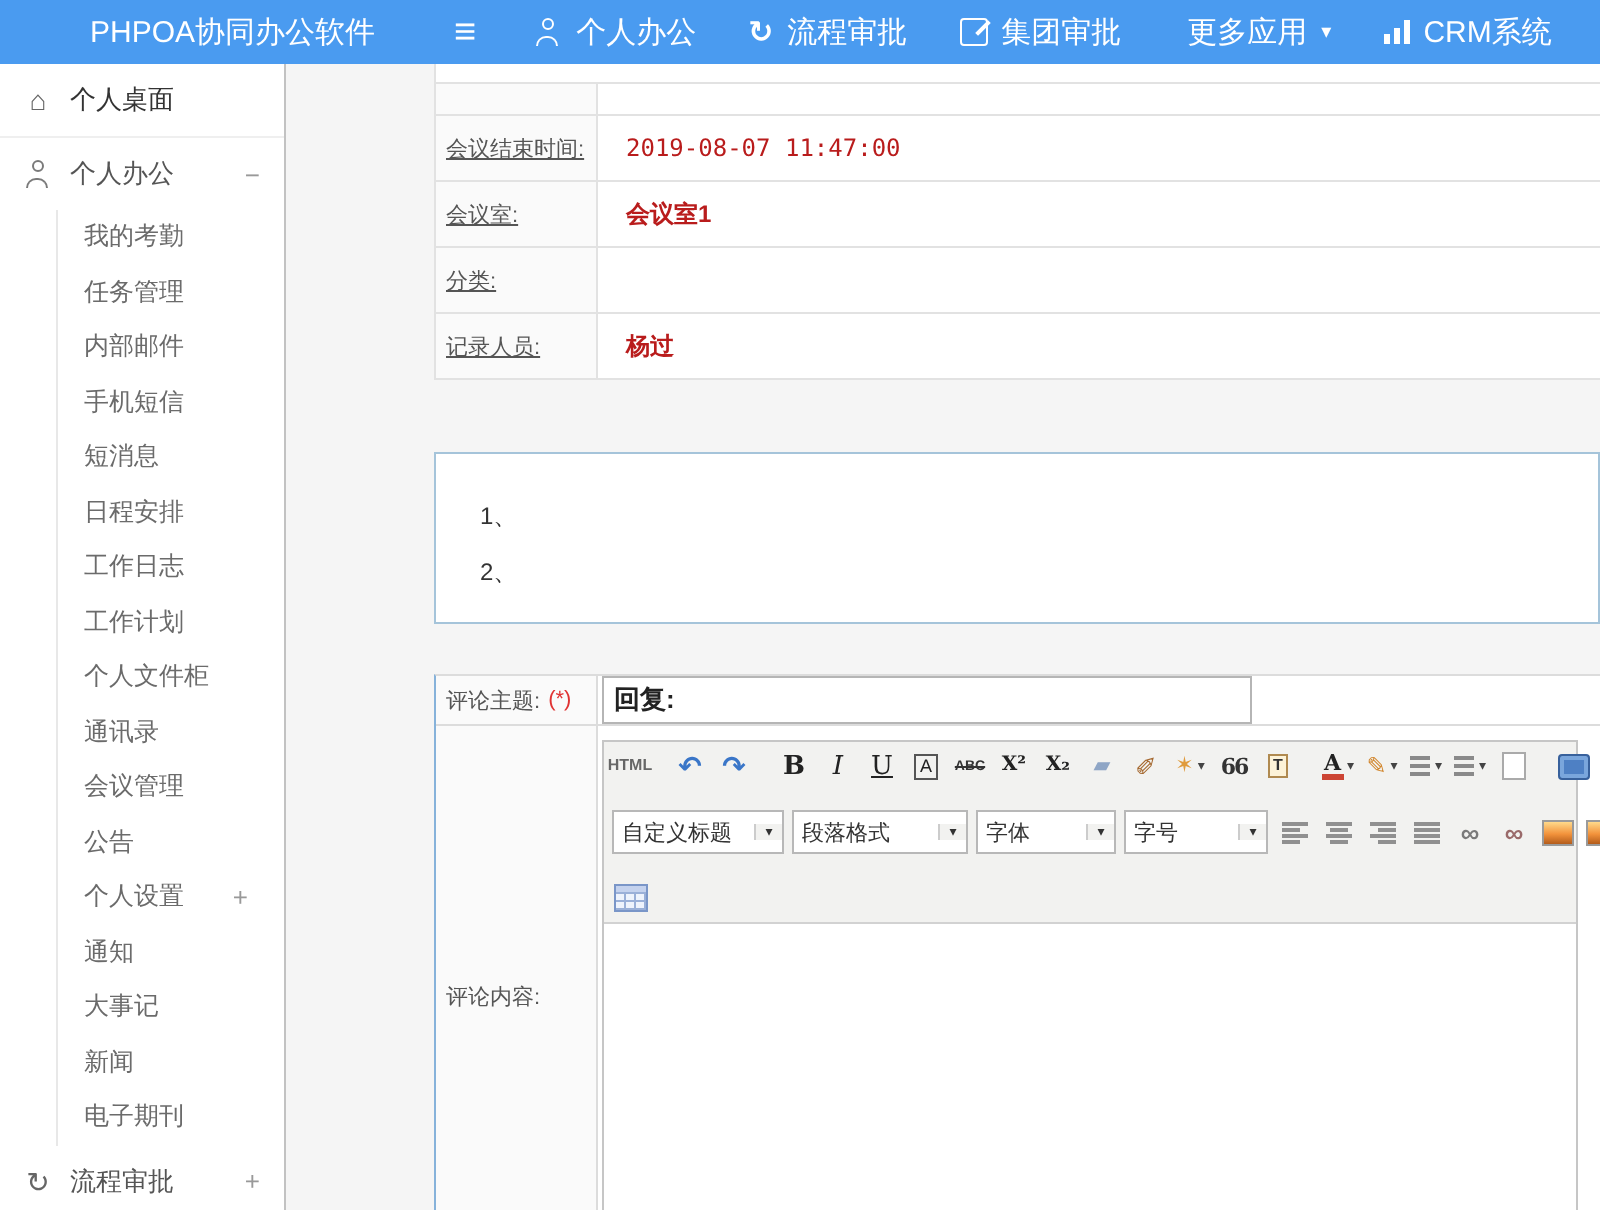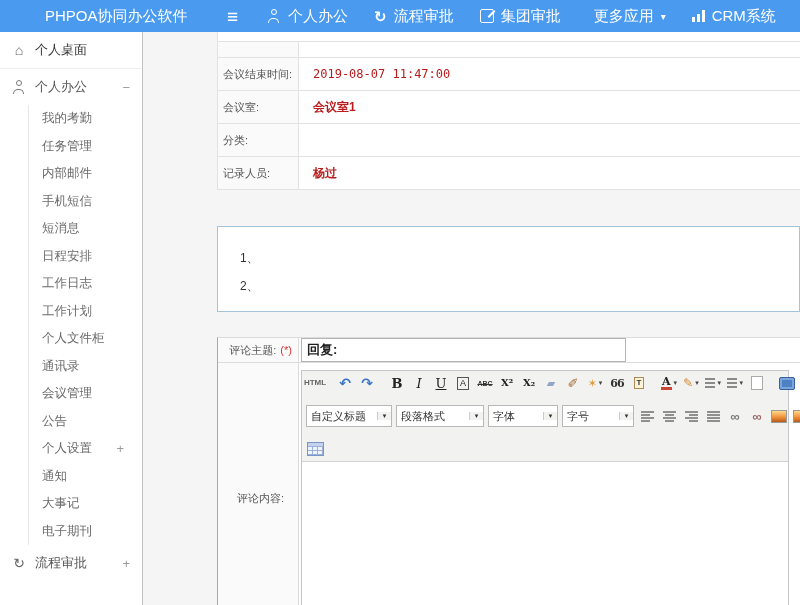--- a/index.html
+++ b/index.html
@@ -34,32 +34,32 @@
   .side-sub{height:27.5px;display:flex;align-items:center;margin-left:28px;border-left:1px solid #e8e8e8;padding-left:13px;font-size:12.5px;color:#6b6b6b;cursor:pointer;}
   .side-sub .side-toggle{margin-right:14px;}
 
   
   .main{position:absolute;top:32px;left:144px;right:0;bottom:0;background:#f5f5f5;}
   .detail-table{position:absolute;left:73px;top:0;right:0;border-left:1px solid #e2e2e2;background:#fff;}
   .partial1{height:9px;background:#fff;border-bottom:1px solid #e2e2e2;}
   .frow{display:flex;border-bottom:1px solid #e2e2e2;background:#fff;}
   .frow.partial2{height:15px;}
   .frow.full{height:32px;}
-  .fl{width:81px;box-sizing:border-box;background:#fafafa;border-right:1px solid #e2e2e2;display:flex;align-items:center;padding-left:5px;font-size:11px;color:#555;}
+  .fl{width:81px;box-sizing:border-box;background:#fafafa;border-right:1px solid #e2e2e2;display:flex;align-items:center;padding-left:5px;font-size:11px;color:#555;text-decoration:underline;}
   .fv{flex:1;display:flex;align-items:center;padding-left:14px;font-size:12px;color:#b91c1c;}
   .fv.mono{font-family:"DejaVu Sans Mono","Liberation Mono",monospace;}
   .fv.bold{font-weight:bold;}
 
   .content-box{position:absolute;left:73px;top:194px;right:0;height:86px;background:#fff;border:1px solid #a5c4da;box-sizing:border-box;padding:17px 0 0 22px;}
   .cline{font-size:12px;color:#333;line-height:28px;}
 
   .comment-table{position:absolute;left:73px;top:305px;right:0;bottom:0;border-top:1px solid #dcdcdc;border-left:1px solid #86b2da;box-sizing:border-box;overflow:hidden;display:flex;flex-direction:column;}
   .crow1{height:33px;border-bottom:1px solid #dcdcdc;display:flex;background:#fff;}
   .crow2{flex:1;display:flex;background:#fff;}
-  .cl{width:81px;box-sizing:border-box;background:#fafafa;border-right:1px solid #dcdcdc;display:flex;align-items:center;padding-left:5px;font-size:11px;color:#555;justify-content:center;}
+  .cl{width:81px;box-sizing:border-box;background:#fafafa;border-right:1px solid #dcdcdc;display:flex;align-items:center;padding-left:5px;font-size:11px;color:#555;}
   .req{color:#e03333;margin-left:4px;}
   .cv{flex:1;display:flex;align-items:center;padding-left:2px;background:#fff;}
   .subject-input{width:318px;height:22px;border:1px solid #b5b5b5;font-size:13px;font-weight:bold;color:#222;padding:0 0 0 5px;font-family:inherit;}
   .cv2{flex:1;background:#fff;padding:7px 0 0 2px;box-sizing:border-box;}
 
   
   .editor{width:488px;border:1px solid #c6c6c6;background:#fff;box-sizing:border-box;}
   .ed-toolbar{background:#f2f2f0;border-bottom:1px solid #d2d2d2;padding:1px 2px;}
   .tb-line{display:flex;align-items:center;min-height:22px;}
   .tb-btn{display:inline-flex;align-items:center;justify-content:center;height:20px;min-width:16px;padding:0 2px;margin:0 1px;border-radius:2px;cursor:pointer;text-decoration:none;}
@@ -195,20 +195,23 @@
           <span class="side-label">个人设置</span>
           <span class="side-toggle">+</span>
         </div>
         <div class="side-sub">
           <span class="side-label">通知</span>
         </div>
         <div class="side-sub">
           <span class="side-label">大事记</span>
         </div>
         <div class="side-sub">
+          <span class="side-label">新闻</span>
+        </div>
+        <div class="side-sub">
           <span class="side-label">电子期刊</span>
         </div>
         <div class="side-top">
           <span class="side-glyph">↻</span>
           <span class="side-label">流程审批</span>
           <span class="side-toggle">+</span>
         </div>
       </div>
   </div>
 

